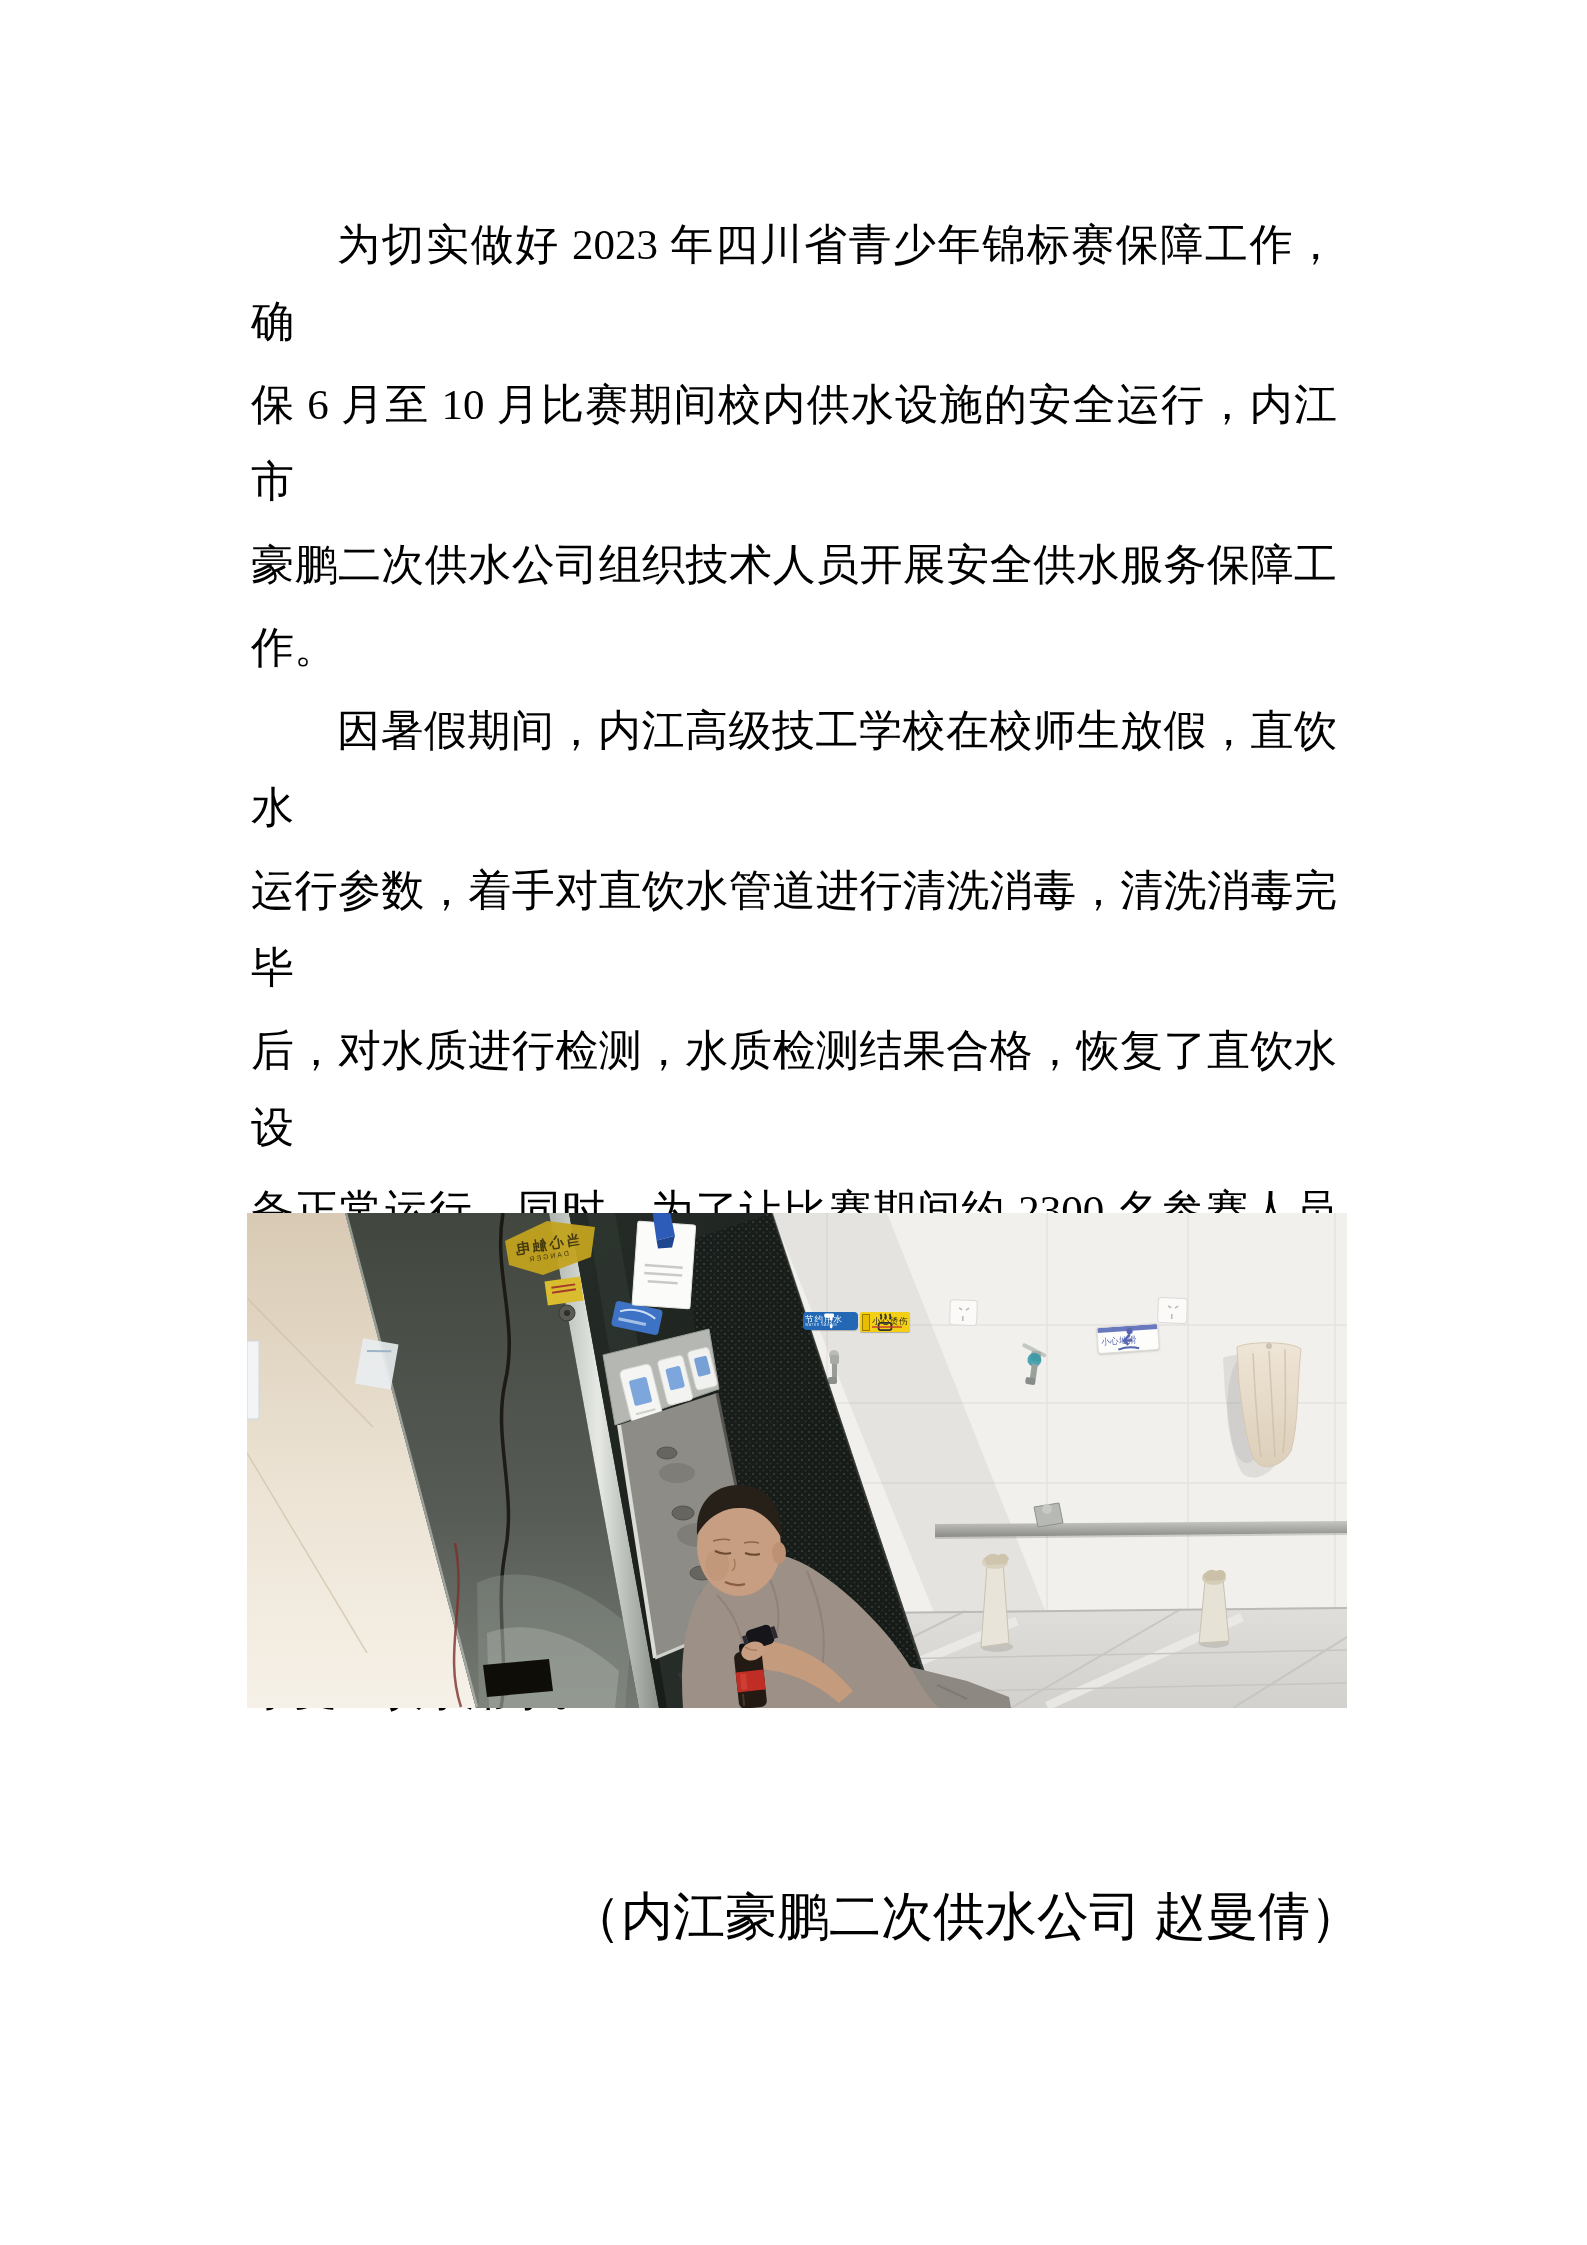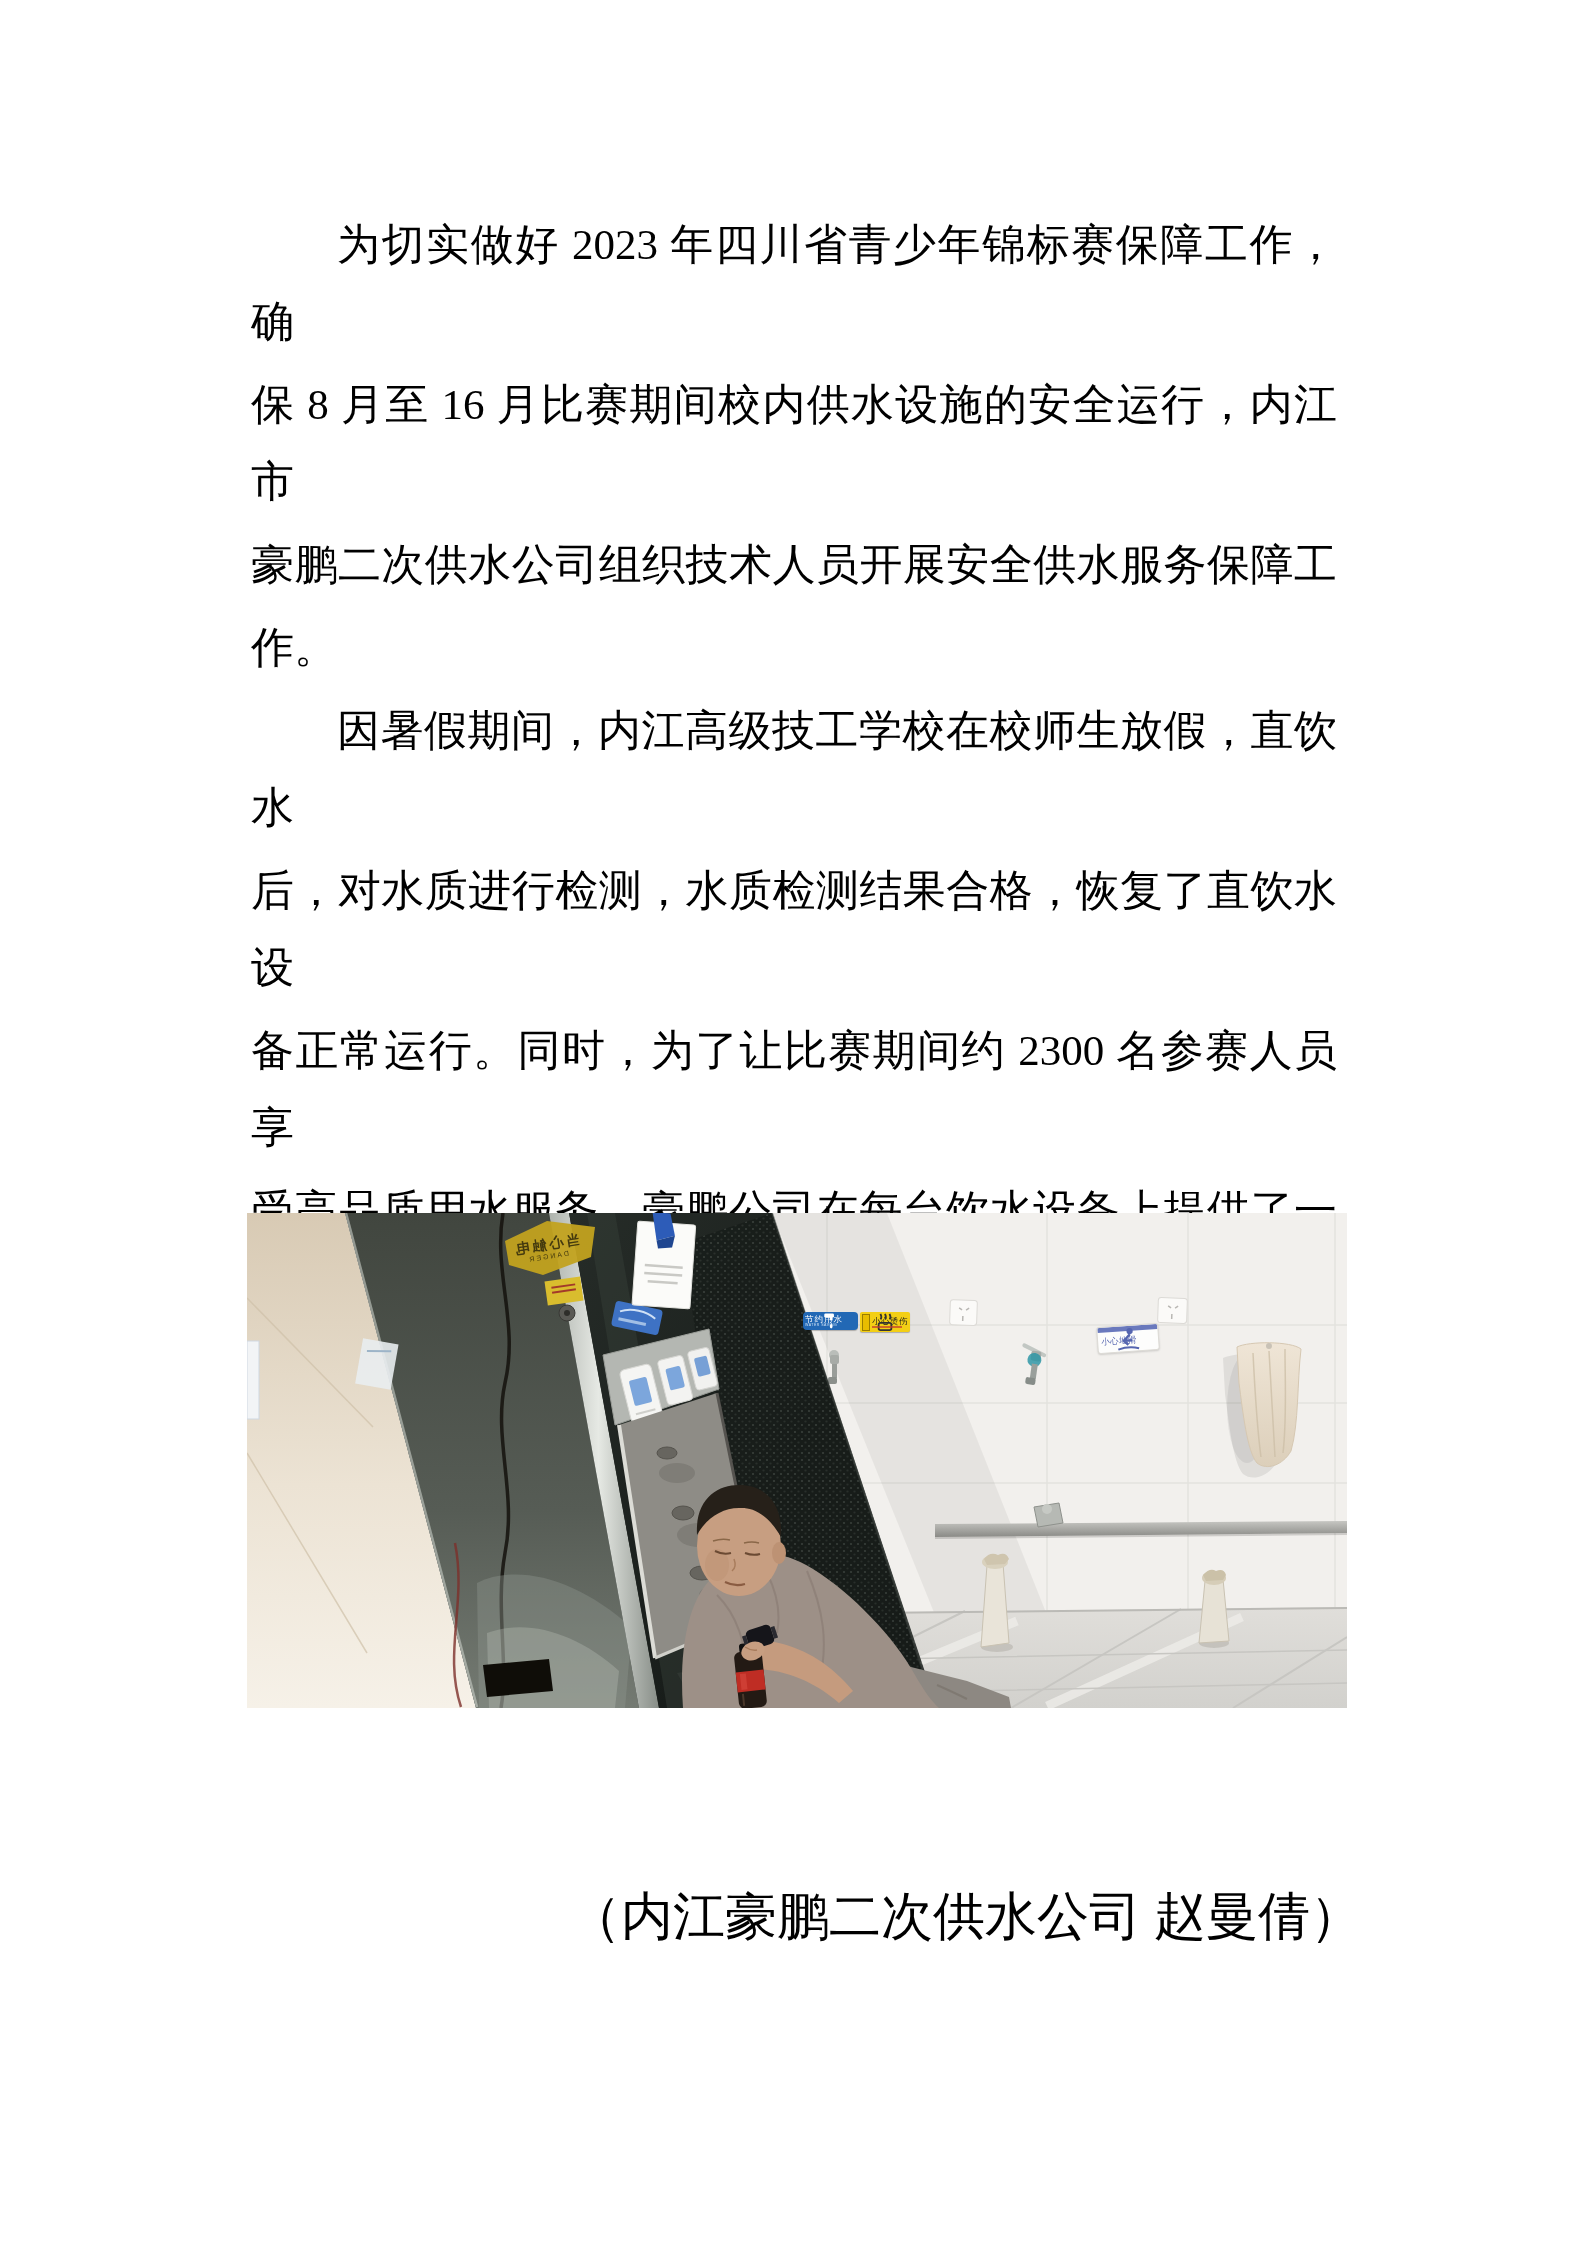--- a/index.html
+++ b/index.html
@@ -78,24 +78,25 @@
   .sticker-danger .sub{font-size:7px;letter-spacing:2px;}
 </style>
 </head>
 <body>
 
 <div class="page">
 
   <main>
     <section class="text-block">
       <p class="line indent">为切实做好 2023 年四川省青少年锦标赛保障工作，确</p>
-      <p class="line">保 8 月至 16 月比赛期间校内供水设施的安全运行，内江市</p>
+      <p class="line">保 6 月至 10 月比赛期间校内供水设施的安全运行，内江市</p>
       <p class="line">豪鹏二次供水公司组织技术人员开展安全供水服务保障工</p>
       <p class="line last">作。</p>
       <p class="line indent">因暑假期间，内江高级技工学校在校师生放假，直饮水</p>
+      <p class="line">运行参数，着手对直饮水管道进行清洗消毒，清洗消毒完毕</p>
       <p class="line">后，对水质进行检测，水质检测结果合格，恢复了直饮水设</p>
       <p class="line">备正常运行。同时，为了让比赛期间约 2300 名参赛人员享</p>
       <p class="line">受高品质用水服务，豪鹏公司在每台饮水设备上提供了一张</p>
       <p class="line">水卡，共 12 张，参赛人员在此期间内可以免费刷卡使用，</p>
       <p class="line last">享受直饮水用水。</p>
     </section>
 
     <figure class="photo">
       <svg viewBox="0 0 1100 495" preserveAspectRatio="none">
         <defs>

